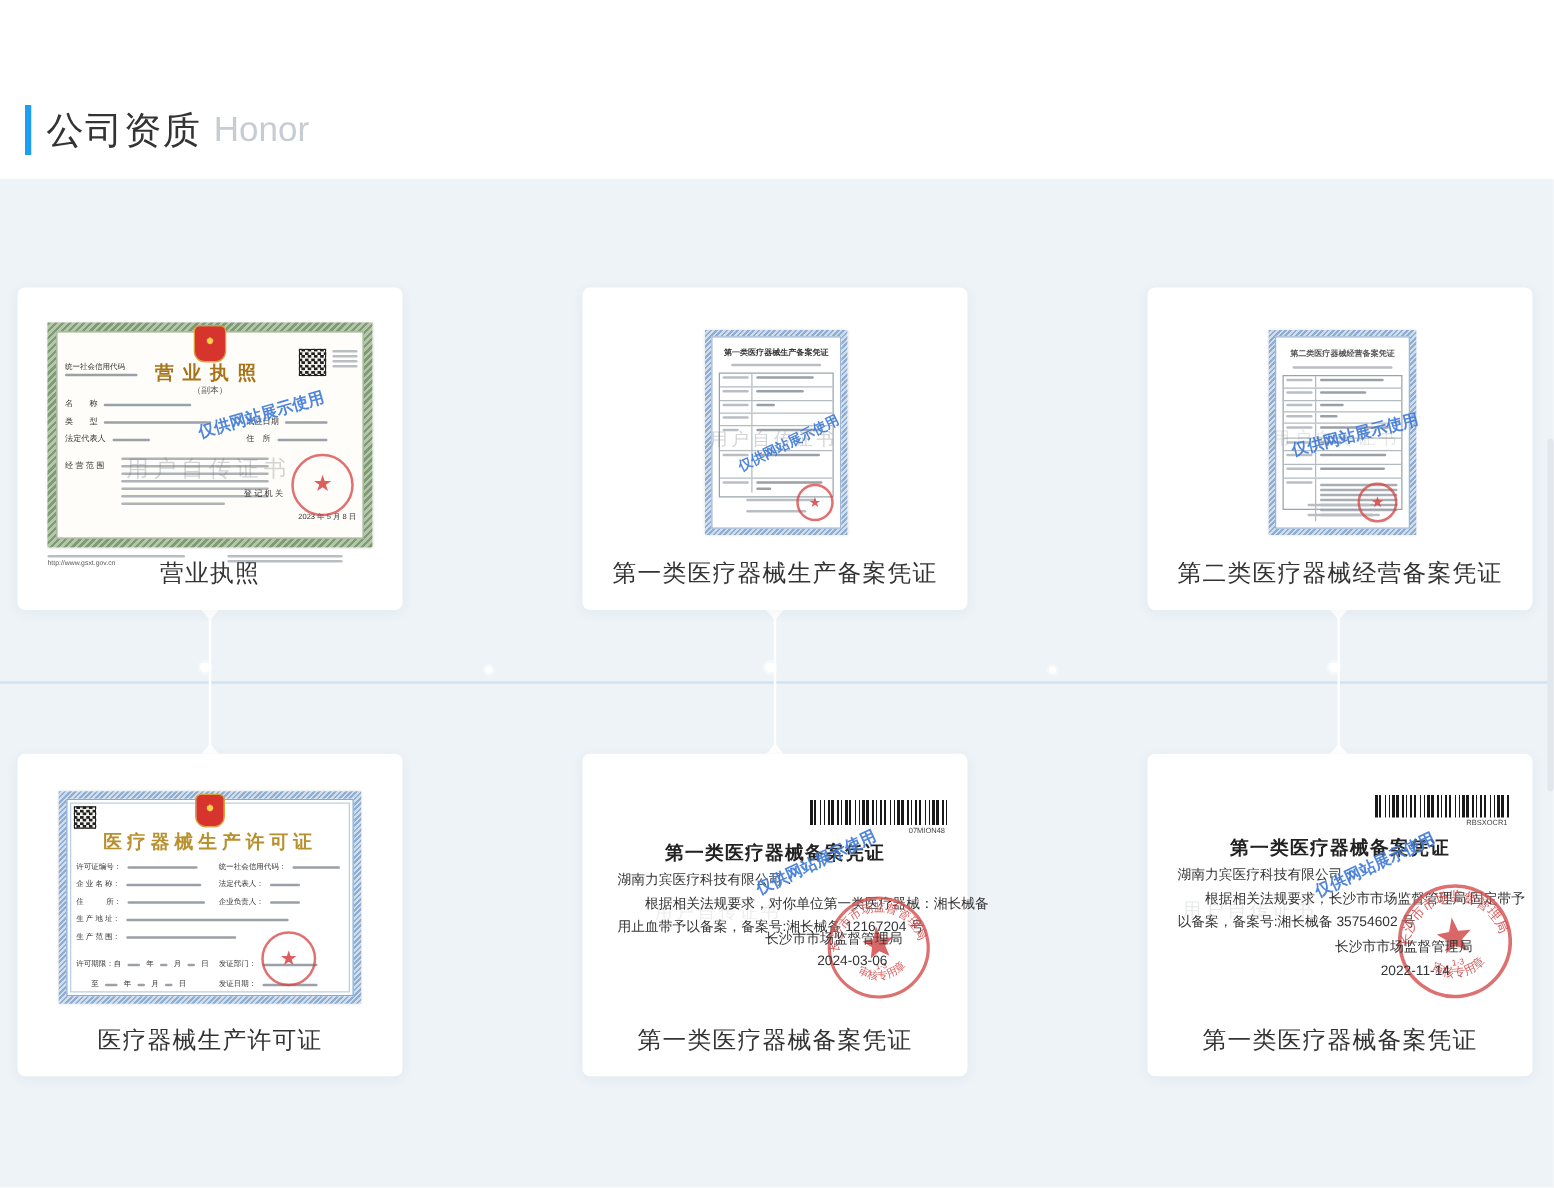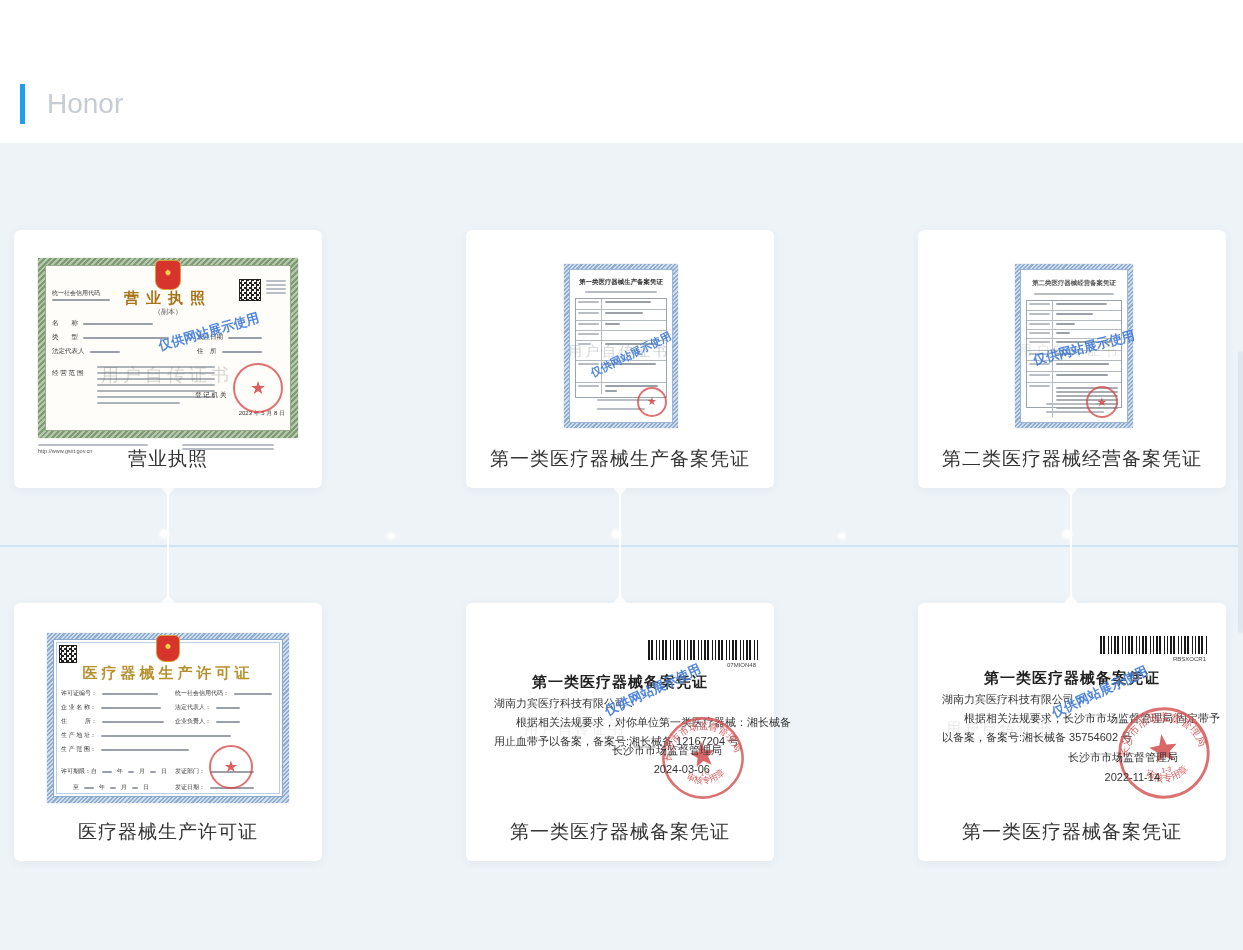--- a/index.html
+++ b/index.html
@@ -90,20 +90,21 @@
   .edge-strip { position:absolute; right:0; top:208px; width:5px; height:282px;
       background:#e0e7ed; border-radius:3px; }
 </style>
 </head>
 <body>
 
 <div class="page">
 
   <div class="hdr">
     <span class="accent"></span>
+    <span class="t-zh">公司资质</span>
     <span class="t-en">Honor</span>
   </div>
 
   <div class="section">
 
     <div class="tl-line"></div>
     <div class="node big" style="left:160px;"></div>
     <div class="node small" style="left:388px;"></div>
     <div class="node big" style="left:612px;"></div>
     <div class="node small" style="left:839px;"></div>

